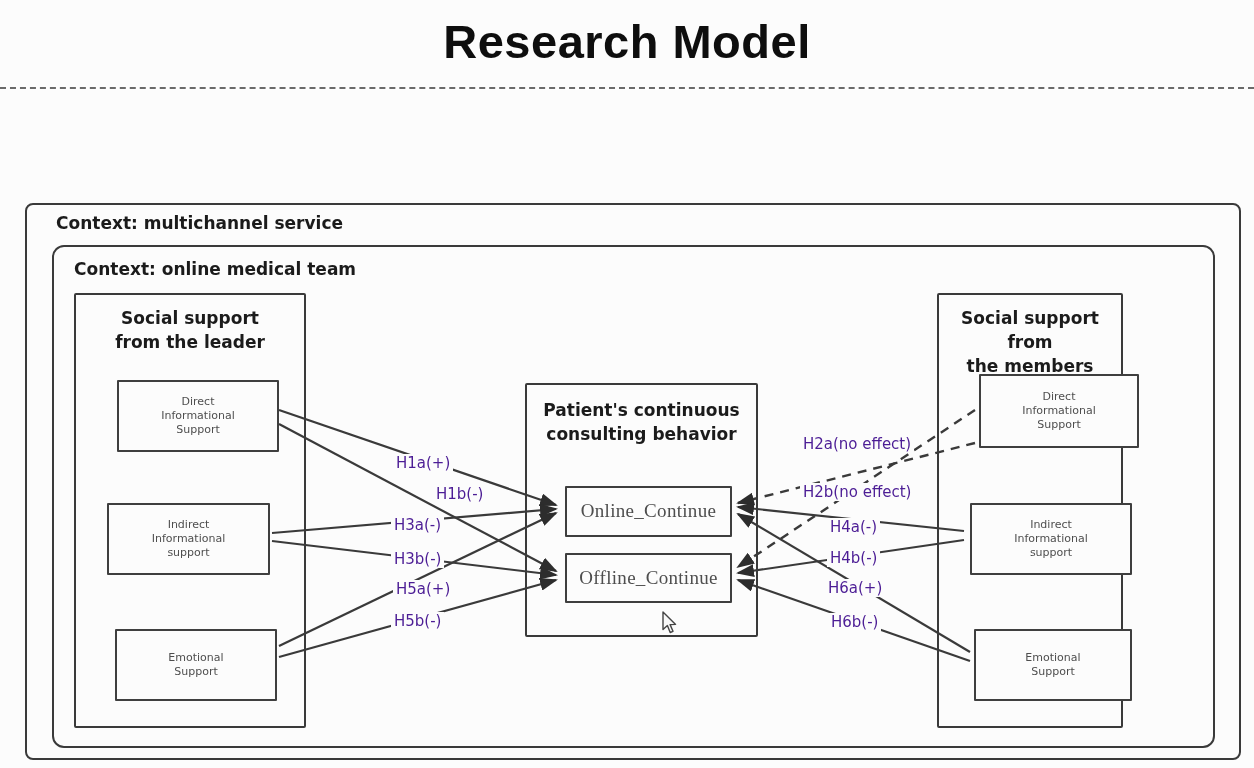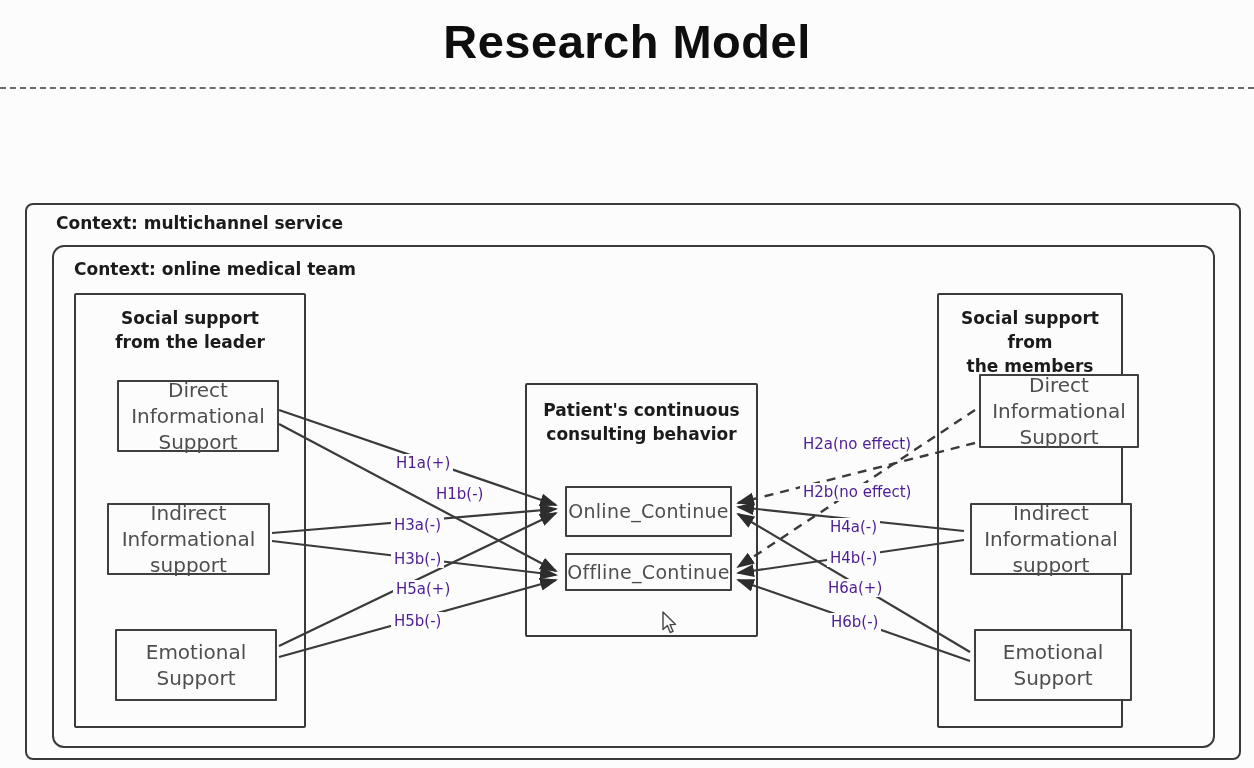--- a/index.html
+++ b/index.html
@@ -32,24 +32,24 @@
     border-radius:2px; background:transparent;
   }
   .group-header {
     position:absolute; left:0; right:0; top:12px; text-align:center;
     font-size:17px; font-weight:bold; color:#1b1b1b;
     line-height:1.4; white-space:pre-line;
   }
   .node {
     position:absolute; box-sizing:border-box; border:2px solid #3f3f3f;
     background:#fcfcfc; display:flex; align-items:center; justify-content:center;
-    text-align:center; font-size:20px; color:#4e4e4e; line-height:1.3;
+    text-align:center; font-size:11px; color:#4e4e4e; line-height:1.3;
     white-space:pre-line; border-radius:1px;
   }
-  .node.big { font-size:19px; letter-spacing:0.3px; }
+  .node.big { font-size:19px; letter-spacing:0.3px;font-family:Liberation Serif, serif; }
   #edge-layer {
     position:absolute; left:0; top:0; width:1254px; height:768px;
     pointer-events:none;
   }
   #edge-layer line.solid { stroke:#3a3a3a; stroke-width:2.2; }
   #edge-layer line.dashed { stroke:#3a3a3a; stroke-width:2.4; stroke-dasharray:9 7; }
   .edge-label {
     position:absolute; transform:translateY(-50%);
     font-size:15px; color:#4c1d95; background:#fcfcfc; padding:0 3px;
     white-space:nowrap; line-height:1.2;
@@ -82,21 +82,21 @@
 Informational
 support</div>
     <div class="node" style="left:39px; top:334px; width:162px; height:72px;">Emotional
 Support</div>
   </div>
 
   <div class="group" style="left:525px; top:383px; width:233px; height:254px;padding-left:36px;">
     <div class="group-header" style="top:14px;">Patient's continuous
 consulting behavior</div>
     <div class="node big" style="left:38px; top:101px; width:167px; height:51px;">Online_Continue</div>
-    <div class="node big" style="left:38px; top:168px; width:167px; height:38px;text-align:center;">Offline_Continue</div>
+    <div class="node big" style="left:38px; top:168px; width:167px; height:50px;text-align:center;">Offline_Continue</div>
   </div>
 
   <div class="group" style="left:937px; top:293px; width:186px; height:435px;">
     <div class="group-header">Social support from
 the members</div>
     <div class="node" style="left:40px; top:79px; width:160px; height:74px;">Direct
 Informational
 Support</div>
     <div class="node" style="left:31px; top:208px; width:162px; height:72px;">Indirect
 Informational

